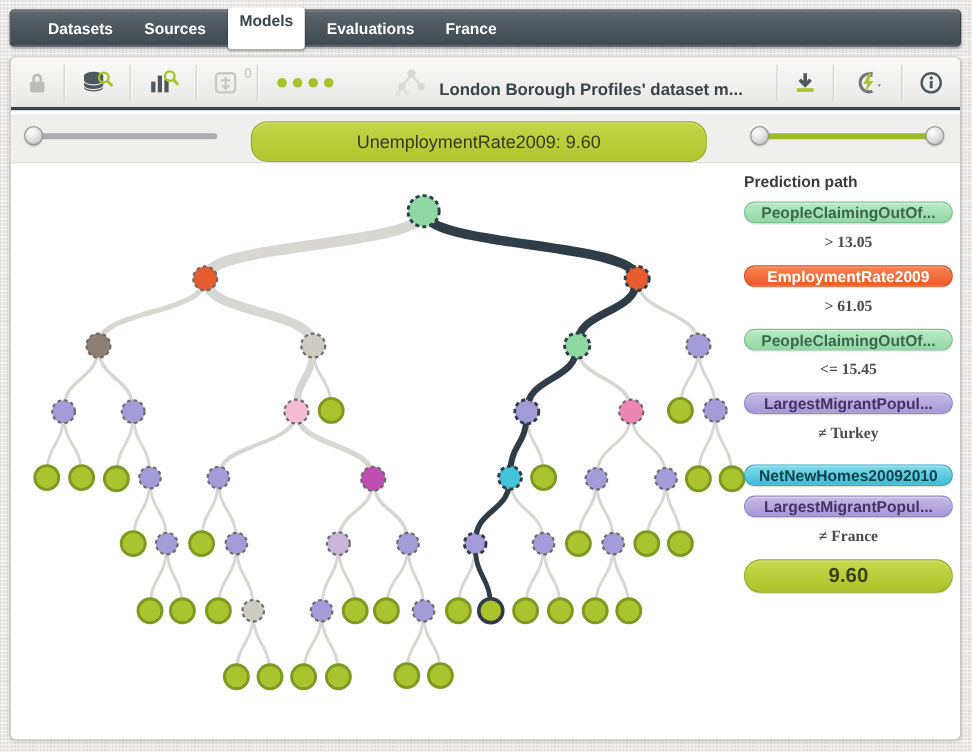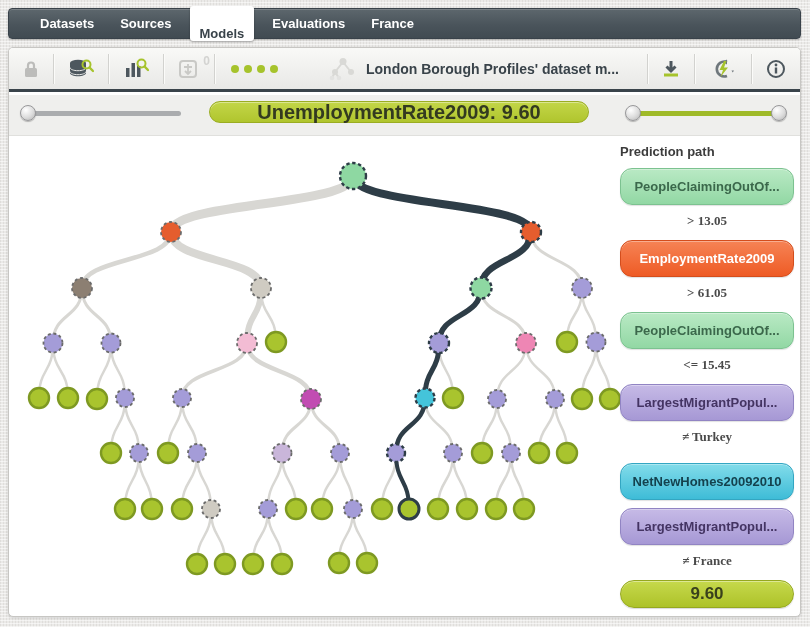--- a/index.html
+++ b/index.html
@@ -21,76 +21,76 @@
     border-radius:4px; border:1px solid #39424a;
     box-shadow:inset 0 1px 0 rgba(255,255,255,.18), 0 1px 2px rgba(0,0,0,.25);
     display:flex; align-items:center; padding:0 18px;
   }
   .nav-item {
     color:#fff; font-size:13px; font-weight:bold; padding:0 13px;
     height:29px; line-height:29px; cursor:pointer; white-space:nowrap;
   }
   .nav-item.active {
     background:#fff; color:#39434a; height:35px; line-height:23px;
-    border-radius:3px; margin:0 5px; padding:16px 10px;
+    border-radius:3px; margin:0 5px; padding:0 10px;
     box-shadow:0 1px 2px rgba(0,0,0,.35);
   }
 
   
   .card {
     position:absolute; left:8px; top:47px; width:793px; height:570px;
     background:#fff; border:1px solid #c7c6c3; border-radius:5px;
     box-shadow:0 1px 3px rgba(0,0,0,.15);
   }
   .toolbar {
     position:absolute; left:0; top:0; width:100%; height:44px;
     background:linear-gradient(#f9f9f7,#e8e8e6);
     border-radius:4px 4px 0 0;
     border-bottom:3px solid #39434a;
     display:flex; align-items:center;
   }
   .tb-sep { width:1px; height:30px; background:#d2d2cf; box-shadow:1px 0 0 #fbfbf9; }
   .tb-btn { display:flex; align-items:center; justify-content:center; padding:0 14px; height:100%; cursor:pointer; position:relative; }
-  .tb-title { display:flex; align-items:center; gap:8px; margin-left:34px; flex:1; min-width:0; }
+  .tb-title { display:flex; align-items:flex-end; gap:8px; margin-left:34px; flex:1; min-width:0; }
   .tb-title .ttl { font-size:14px; font-weight:bold; color:#39434a; white-space:nowrap; overflow:hidden; }
   .dots { display:flex; gap:5px; padding:0 16px; }
   .dots span { width:8px; height:8px; border-radius:50%; background:#a6c32c; }
   .badge0 { position:absolute; top:6px; right:4px; font-size:12px; font-weight:bold; color:#d3d3d1; }
 
   
   .slider-row {
     position:absolute; left:0; top:47px; width:100%; height:41px;
     background:#efefed; border-bottom:1px solid #e0e0dd;
   }
   .track { position:absolute; height:5px; border-radius:3px; top:16px; }
   .knob {
     position:absolute; width:16px; height:16px; border-radius:50%; top:10px;
     background:radial-gradient(circle at 35% 30%, #ffffff, #dcdcdc 55%, #b2b2b2);
     border:1px solid #98989a; box-shadow:0 1px 1px rgba(0,0,0,.25); cursor:pointer;
   }
   .field-pill {
-    position:absolute; left:200px; top:6px; width:380px; height:22px;
+    position:absolute; left:200px; top:6px; width:380px; height:34px;
     background:linear-gradient(#c3d648,#b0c52e);
     border:1px solid #9aad22; border-radius:14px;
     display:flex; align-items:center; justify-content:center;
-    font-size:20px; font-weight:bold; color:#333a20;
+    font-size:15px; font-weight:normal; color:#333a20;
     box-shadow:inset 0 1px 0 rgba(255,255,255,.4);
   }
 
   
   .tree-svg { position:absolute; left:0; top:88px; width:793px; height:481px; }
 
   
   .pred-panel {
     position:absolute; right:6px; top:96px; width:174px;
     display:flex; flex-direction:column; align-items:stretch;
   }
   .pred-title { font-size:13px; font-weight:bold; color:#3c3c3c; margin-bottom:9px; }
   .pp-field {
-    height:37px; border-radius:12px; display:flex; align-items:center; justify-content:center;
+    height:18px; border-radius:12px; display:flex; align-items:center; justify-content:center;
     font-size:13px; font-weight:bold; margin-bottom:8px;
     box-shadow:inset 0 1px 0 rgba(255,255,255,.35), 0 1px 1px rgba(0,0,0,.12);
     white-space:nowrap; overflow:hidden;
   }
   .pp-green  { background:linear-gradient(#b9e9c4,#92d8a4); border:1px solid #7cc290; color:#3b684b; }
   .pp-orange { background:linear-gradient(#f68355,#ee5b25); border:1px solid #d44d1c; color:#fff; }
   .pp-purple { background:linear-gradient(#c6bae6,#a698d5); border:1px solid #9184c3; color:#443463; }
   .pp-cyan   { background:linear-gradient(#82dcea,#3ebcd7); border:1px solid #33a6c2; color:#14424e;margin-top:18px; }
   .pp-op { text-align:center; font-size:13px; font-weight:bold; color:#4a4a4a; margin:3px 0 11px;font-family:Liberation Serif, serif; }
   .pp-result {

